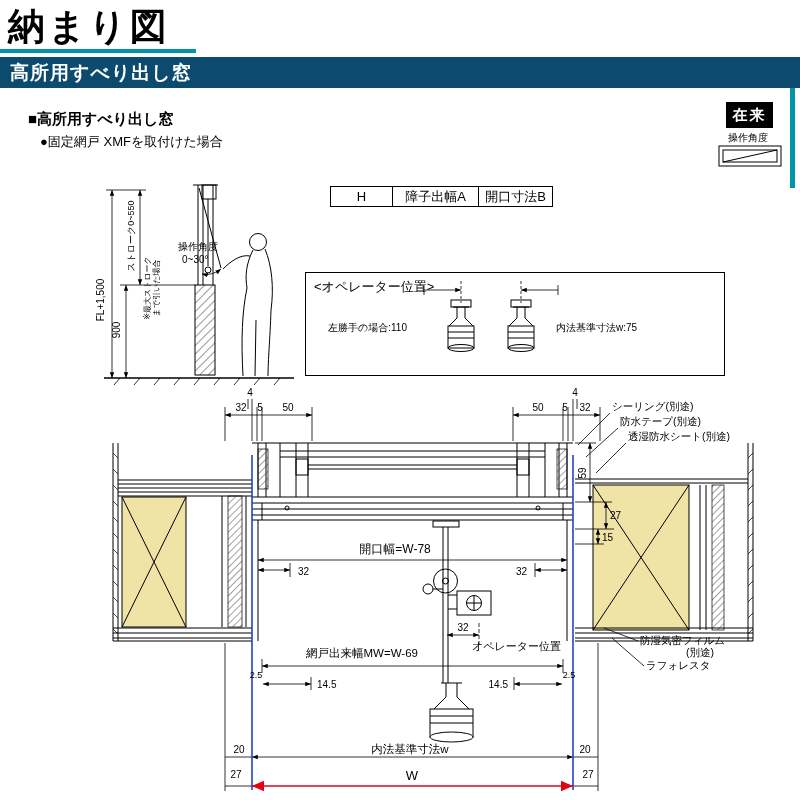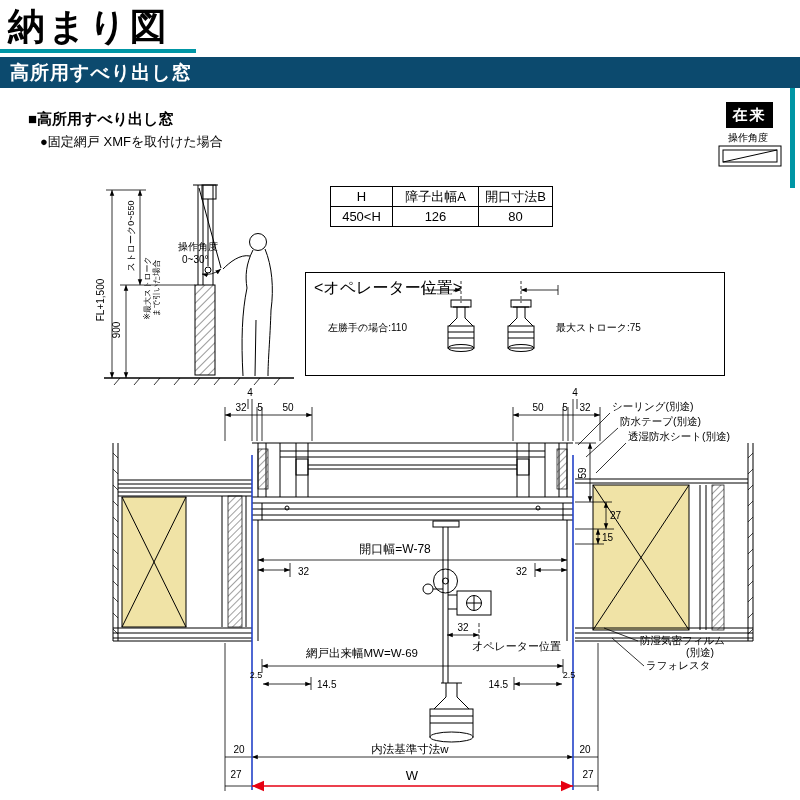--- a/index.html
+++ b/index.html
@@ -16,21 +16,21 @@
   .tag-cap{left:728px;top:131px;font-size:10px}
   .sec-head{left:28px;top:110px;font-size:15px;font-weight:bold}
   .bullet{left:40px;top:133px;font-size:13px}
   .bullet2{top:152px}
   table.spec{position:absolute;left:330px;top:186px;border-collapse:collapse;font-size:13px}
   table.spec th,table.spec td{border:1px solid #000;height:20px;text-align:center;font-weight:normal;padding:0 4px}
   table.spec th:nth-child(1),table.spec td:nth-child(1){width:62px}
   table.spec th:nth-child(2),table.spec td:nth-child(2){width:86px}
   table.spec th:nth-child(3),table.spec td:nth-child(3){width:74px}
   .opbox{left:305px;top:272px;width:420px;height:104px;border:1px solid #000}
-  .opbox .optitle{position:absolute;left:8px;top:5px;font-size:16px}
+  .opbox .optitle{position:absolute;left:8px;top:5px;font-size:13px}
   .opbox .oplabel{position:absolute;top:48px;font-size:10px}
   .opbox .left{left:22px}
   .opbox .right{left:250px}
   svg text{font-family:"Liberation Sans","DejaVu Sans",sans-serif;fill:#000;stroke:none;font-size:11px}
   .t9{font-size:9px}.t10{font-size:10px}.t105{font-size:10.5px}.t115{font-size:11.5px}.t12{font-size:12px}.t13{font-size:13px}
 </style>
 </head>
 <body>
 
 <div class="page">
@@ -102,25 +102,20 @@
       <text class="t10" x="92" y="93">0~30°</text>
     </g>
   </svg>
 
   <table class="spec">
     <tbody>
         <tr>
       <th>H</th>
       <th>障子出幅A</th>
       <th>開口寸法B</th>
-    </tr>
-    <tr>
-      <td>450&lt;H</td>
-      <td>126</td>
-      <td>80</td>
     </tr>
   </tbody>
     </table>
 
   <div class="abs opbox">
     <div class="optitle">&lt;オペレーター位置&gt;</div>
     <svg style="position:absolute;left:0;top:0" width="418" height="102" viewBox="0 0 418 102">
       <defs>
         <marker id="aO" viewBox="0 0 10 10" refX="9" refY="5" markerWidth="8" markerHeight="8" orient="auto-start-reverse">
             <path d="M0,1.5L9,5L0,8.5z" fill="#000"></path>
@@ -153,21 +148,21 @@
           <line x1="211" y1="45" x2="203" y2="53"></line>
             <line x1="219" y1="45" x2="227" y2="53"></line>
           <rect x="202" y="53" width="26" height="22"></rect>
           <line x1="202" y1="59" x2="228" y2="59"></line>
             <line x1="202" y1="65" x2="228" y2="65"></line>
           <ellipse cx="215" cy="75" rx="13" ry="3.5"></ellipse>
         </g>
       </g>
     </svg>
     <div class="oplabel left">左勝手の場合:110</div>
-    <div class="oplabel right">最大ストローク:75</div>
+    <div class="oplabel right">内法基準寸法w:75</div>
   </div>
 
   <svg class="abs" style="left:0;top:385px" width="800" height="415" viewBox="0 0 800 415">
     <defs>
       <marker id="aM" viewBox="0 0 10 10" refX="9" refY="5" markerWidth="8" markerHeight="8" orient="auto-start-reverse">
           <path d="M0,1.5L9,5L0,8.5z" fill="#000"></path>
         </marker>
       <marker id="aR" viewBox="0 0 10 10" refX="9" refY="5" markerWidth="9" markerHeight="9" orient="auto-start-reverse">
           <path d="M0,1L9,5L0,9z" fill="#E60012"></path>
         </marker>

